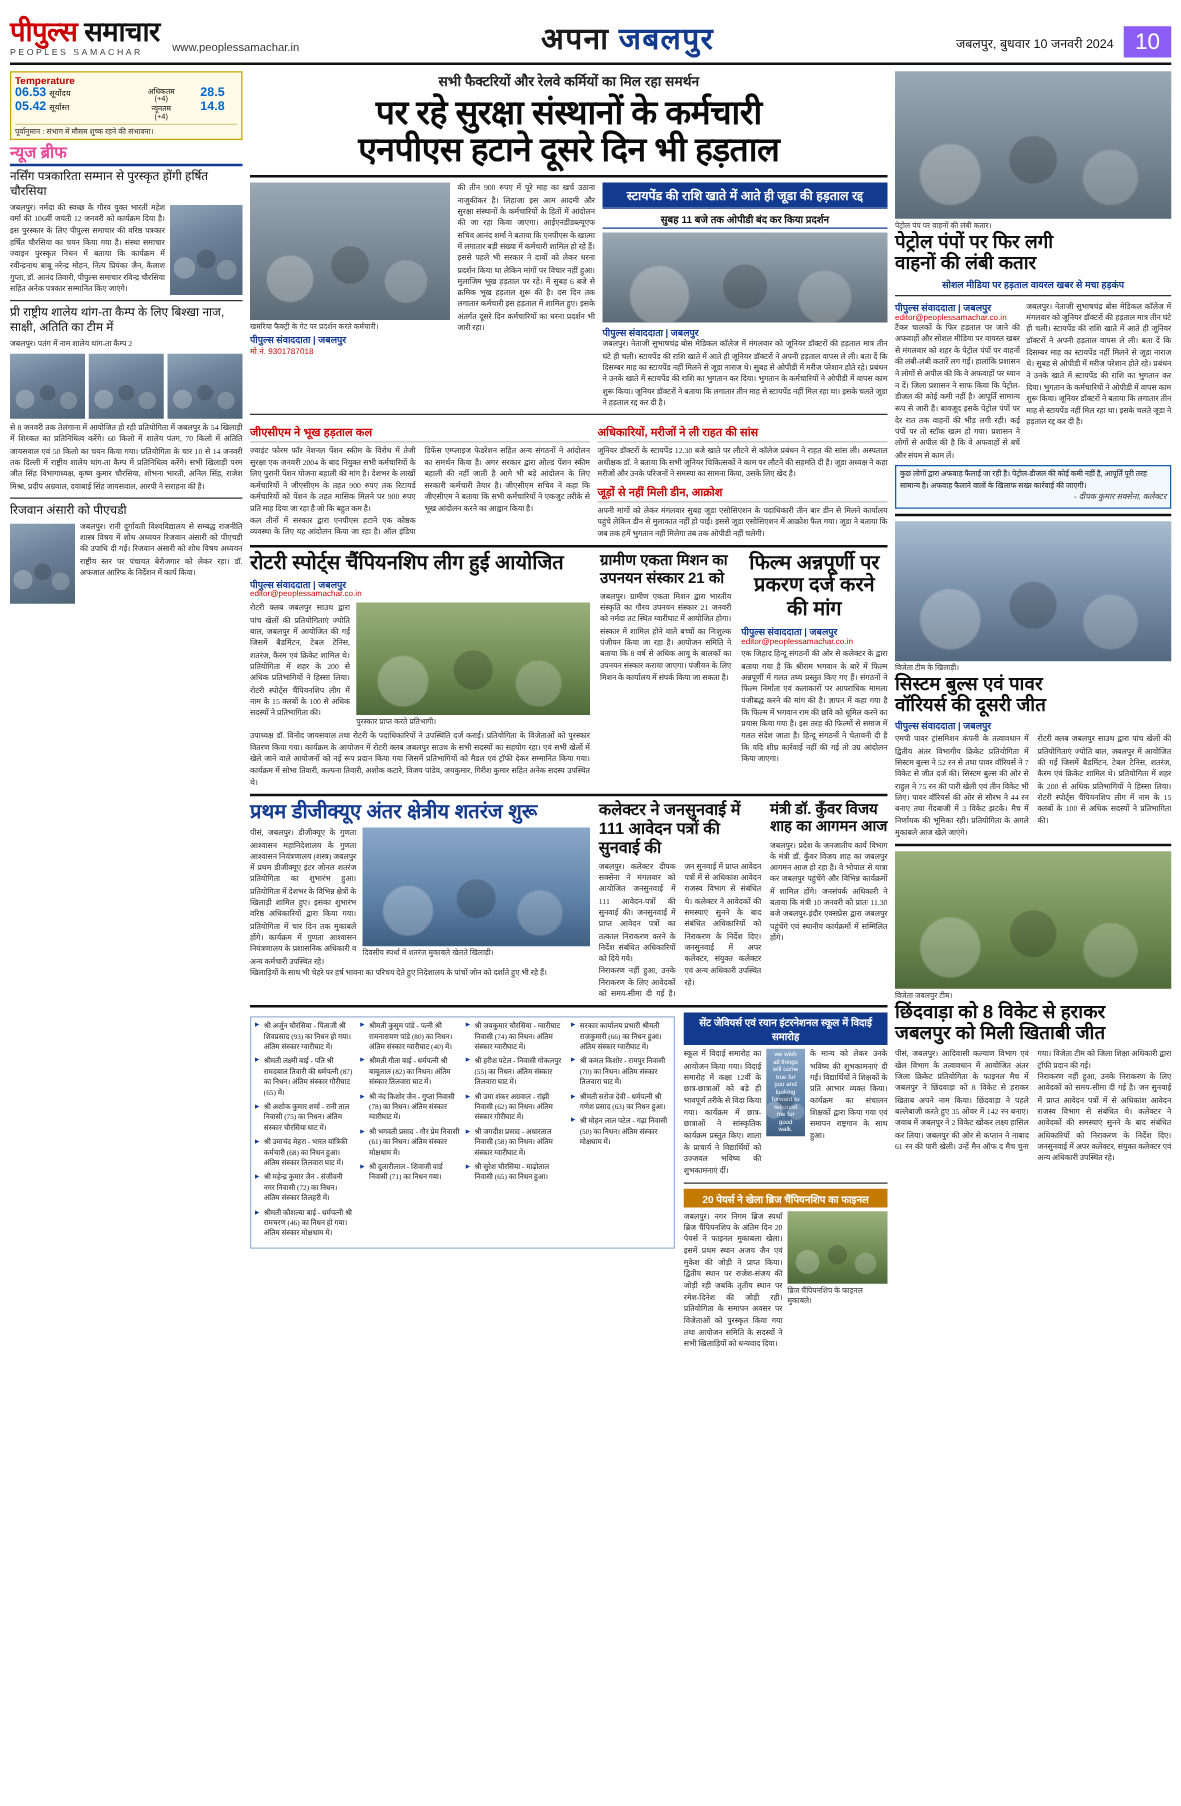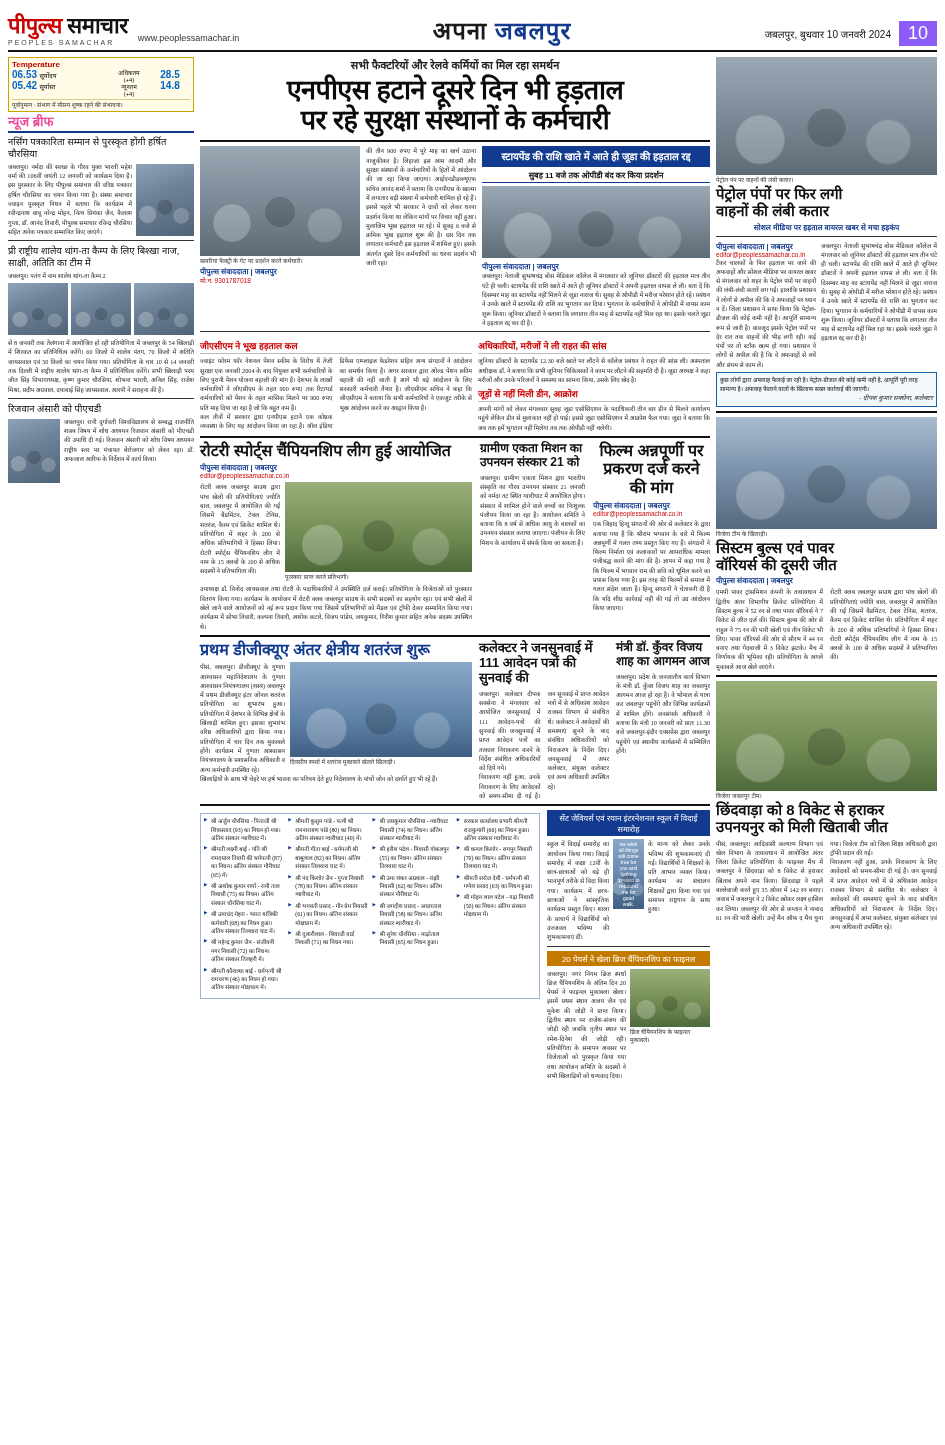--- a/index.html
+++ b/index.html
@@ -90,21 +90,21 @@
   .r-sub { font-size:7.5px; font-weight:bold; color:#123a8f; text-align:center; }
 
   
   .nidhan-bar { background:#bfd4ea; border:1px solid #7a9cc4; text-align:center;
                 font-weight:bold; font-size:13px; color:#0d2a5c; padding:2px; }
   .nidhan-body { font-size:5.8px; line-height:1.45; font-family:"Liberation Serif", serif; }
   .nidhan-body li { margin-bottom:3px; list-style:none; position:relative; padding-left:7px;}
   .nidhan-body li:before { content:"\25B6"; position:absolute; left:0; top:0; color:#123a8f; font-size:4.5px;}
   ul { margin:0; padding:0; }
 
-  .small-bar { background:#123a8f; color:#fff; font-size:8px; font-weight:normal;
+  .small-bar { background:#123a8f; color:#fff; font-size:8px; font-weight:bold;
                text-align:center; padding:2px; }
   .sign { font-size:6.5px; font-style:italic; text-align:right; color:#333; }
   .quotebox { border:1px solid #1560a8; padding:3px; font-size:6px; line-height:1.45;
               font-family:"Liberation Serif", serif; background:#f3f8fd; }
 </style>
 </head>
 <body>
 
 <div class="page">
 
@@ -181,22 +181,22 @@
           <div class="ph people" style="width:52px;height:64px;margin-top:2px;"></div>
           <div class="body-txt" style="flex:1">जबलपुर। रानी दुर्गावती विश्वविद्यालय से सम्बद्ध राजनीति शास्त्र विषय में शोध अध्ययन रिजवान अंसारी को पीएचडी की उपाधि दी गई। रिजवान अंसारी को शोध विषय अध्ययन राष्ट्रीय स्तर पर पंचायत बेरोजगार को लेकर रहा। डॉ. अफजाल आरिफ के निर्देशन में कार्य किया।</div>
         </div>
       </div>
     </div>
 
     <div class="col c-mid">
 
       <div class="lead-kicker">सभी फैक्टरियों और रेलवे कर्मियों का मिल रहा समर्थन</div>
       <div class="lead-hl">
+        <div>पर रहे सुरक्षा संस्थानों के कर्मचारी</div>
         <div>एनपीएस हटाने दूसरे दिन भी हड़ताल</div>
-        <div>पर रहे सुरक्षा संस्थानों के कर्मचारी</div>
       </div>
       <div class="rule-thick"></div>
 
       <div style="display:flex;gap:6px;">
         <div style="width:160px">
           <div class="ph crowd" style="height:110px"></div>
           <div class="cap">खमरिया फैक्ट्री के गेट पर प्रदर्शन करते कर्मचारी।</div>
           <div class="byline">पीपुल्स संवाददाता | जबलपुर</div>
           <div class="byline2">मो.नं. 9301787018</div>
         </div>
@@ -384,21 +384,21 @@
         <div class="body-txt">एमपी पावर ट्रांसमिशन कंपनी के तत्वावधान में द्वितीय अंतर विभागीय क्रिकेट प्रतियोगिता में सिस्टम बुल्स ने 52 रन से तथा पावर वॉरियर्स ने 7 विकेट से जीत दर्ज की। सिस्टम बुल्स की ओर से राहुल ने 75 रन की पारी खेली एवं तीन विकेट भी लिए। पावर वॉरियर्स की ओर से सौरभ ने 44 रन बनाए तथा गेंदबाजी में 3 विकेट झटके। मैच में निर्णायक की भूमिका रही। प्रतियोगिता के अगले मुकाबले आज खेले जाएंगे।</div>
         <div class="body-txt">रोटरी क्लब जबलपुर साउथ द्वारा पांच खेलों की प्रतियोगिताएं ज्योति बाल, जबलपुर में आयोजित की गईं जिसमें बैडमिंटन, टेबल टेनिस, शतरंज, कैरम एवं क्रिकेट शामिल थे। प्रतियोगिता में शहर के 200 से अधिक प्रतिभागियों ने हिस्सा लिया। रोटरी स्पोर्ट्स चैंपियनशिप लीग में नाम के 15 क्लबों के 100 से अधिक सदस्यों ने प्रतिभागिता की।</div>
       </div>
 
       <div class="rule-thick"></div>
 
       <div class="ph green" style="height:110px"></div>
       <div class="cap">विजेता जबलपुर टीम।</div>
       <div class="r-hl">
         <div>छिंदवाड़ा को 8 विकेट से हराकर</div>
-        <div>उपनयनुर को मिली खिताबी जीत</div>
+        <div>जबलपुर को मिली खिताबी जीत</div>
       </div>
       <div class="cols2" style="margin-top:3px">
         <div class="body-txt">पीसं, जबलपुर। आदिवासी कल्याण विभाग एवं खेल विभाग के तत्वावधान में आयोजित अंतर जिला क्रिकेट प्रतियोगिता के फाइनल मैच में जबलपुर ने छिंदवाड़ा को 8 विकेट से हराकर खिताब अपने नाम किया। छिंदवाड़ा ने पहले बल्लेबाजी करते हुए 35 ओवर में 142 रन बनाए। जवाब में जबलपुर ने 2 विकेट खोकर लक्ष्य हासिल कर लिया। जबलपुर की ओर से कप्तान ने नाबाद 61 रन की पारी खेली। उन्हें मैन ऑफ द मैच चुना गया। विजेता टीम को जिला शिक्षा अधिकारी द्वारा ट्रॉफी प्रदान की गई।</div>
         <div class="body-txt">निराकरण नहीं हुआ, उनके निराकरण के लिए आवेदकों को समय-सीमा दी गई है। जन सुनवाई में प्राप्त आवेदन पत्रों में से अधिकांश आवेदन राजस्व विभाग से संबंधित थे। कलेक्टर ने आवेदकों की समस्याएं सुनने के बाद संबंधित अधिकारियों को निराकरण के निर्देश दिए। जनसुनवाई में अपर कलेक्टर, संयुक्त कलेक्टर एवं अन्य अधिकारी उपस्थित रहे।</div>
       </div>
     </div>
 
   </div>
 </div>
 

